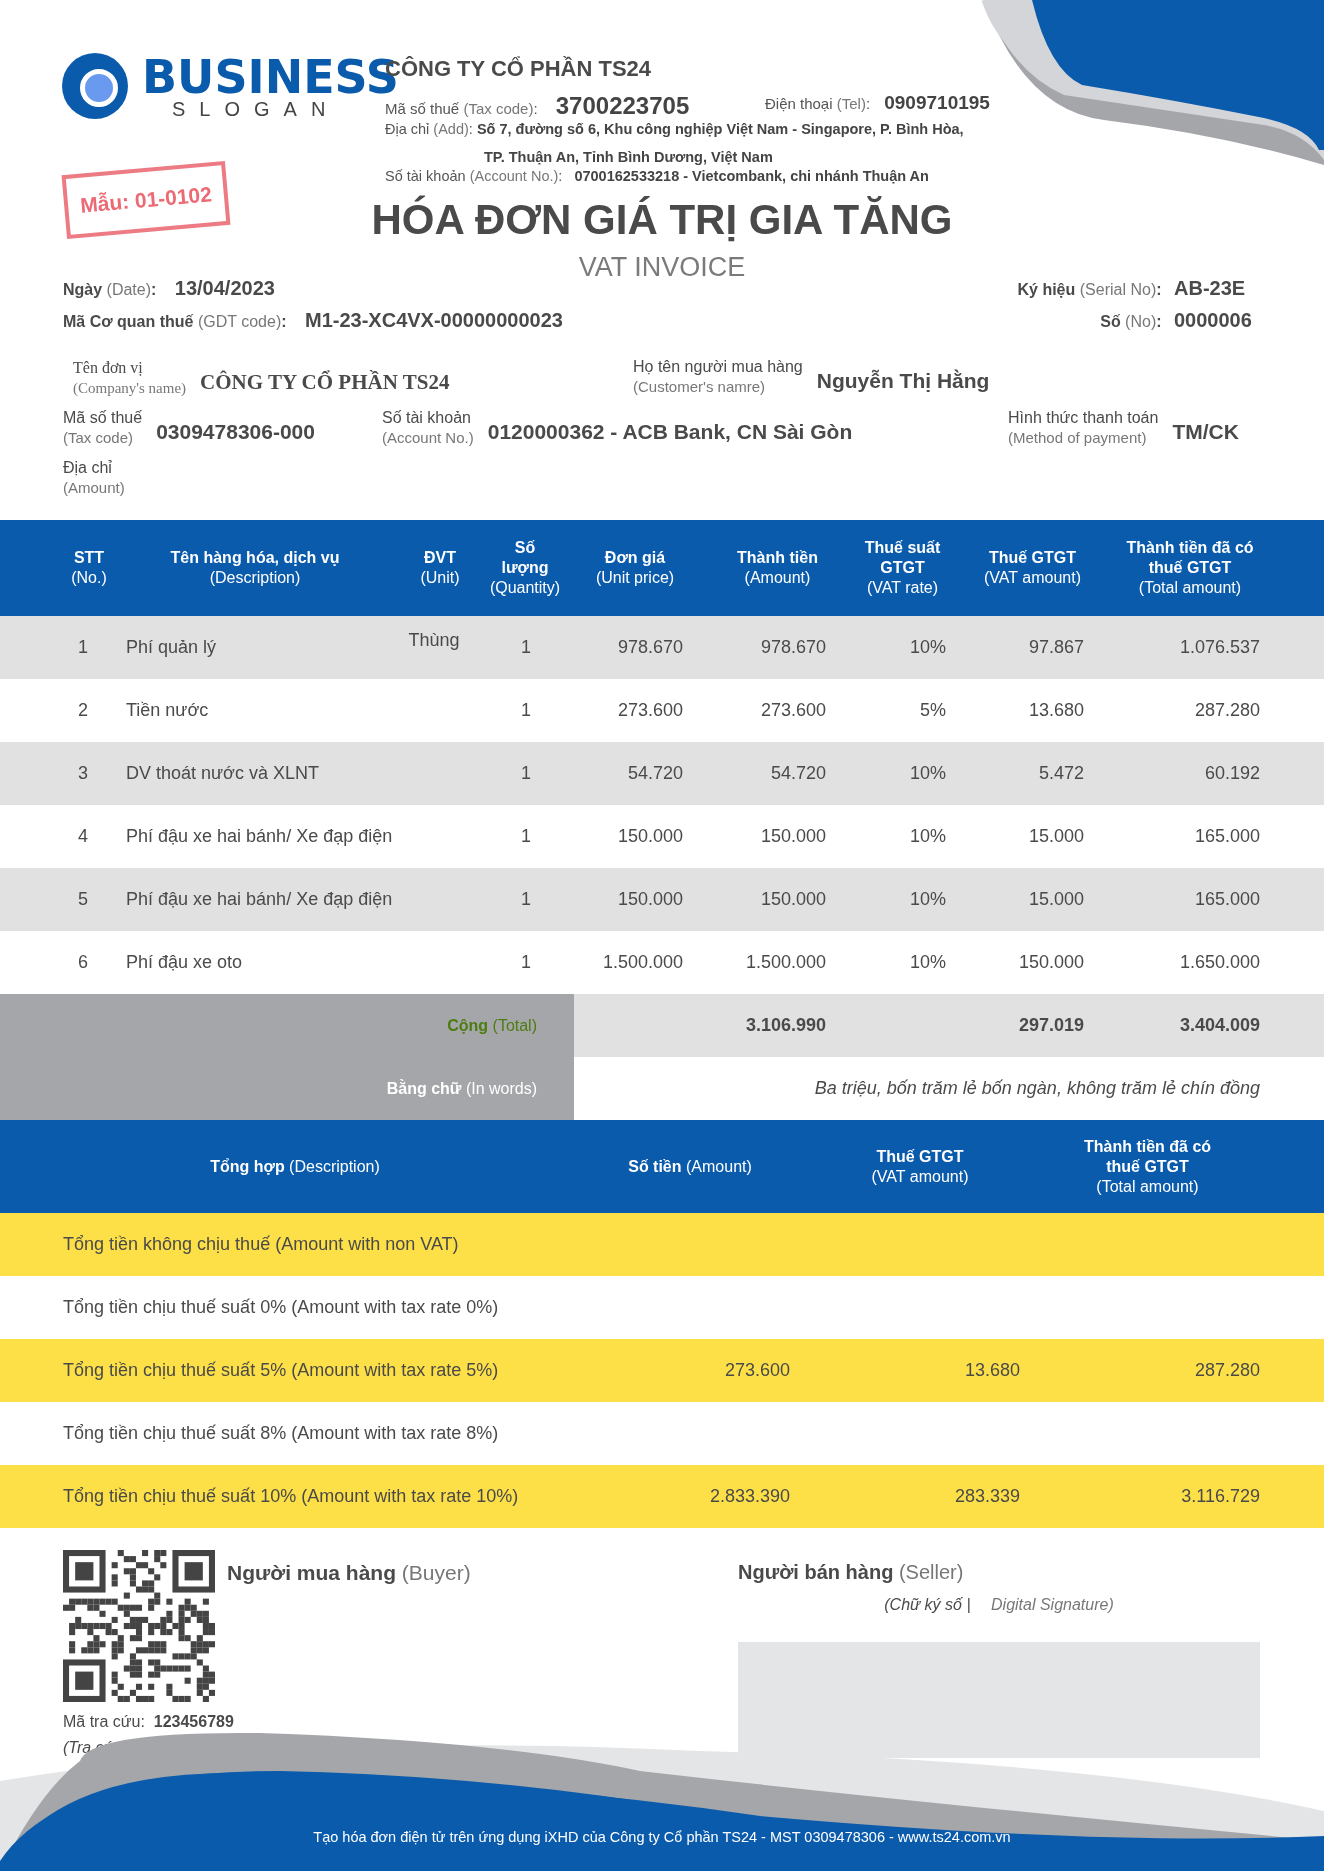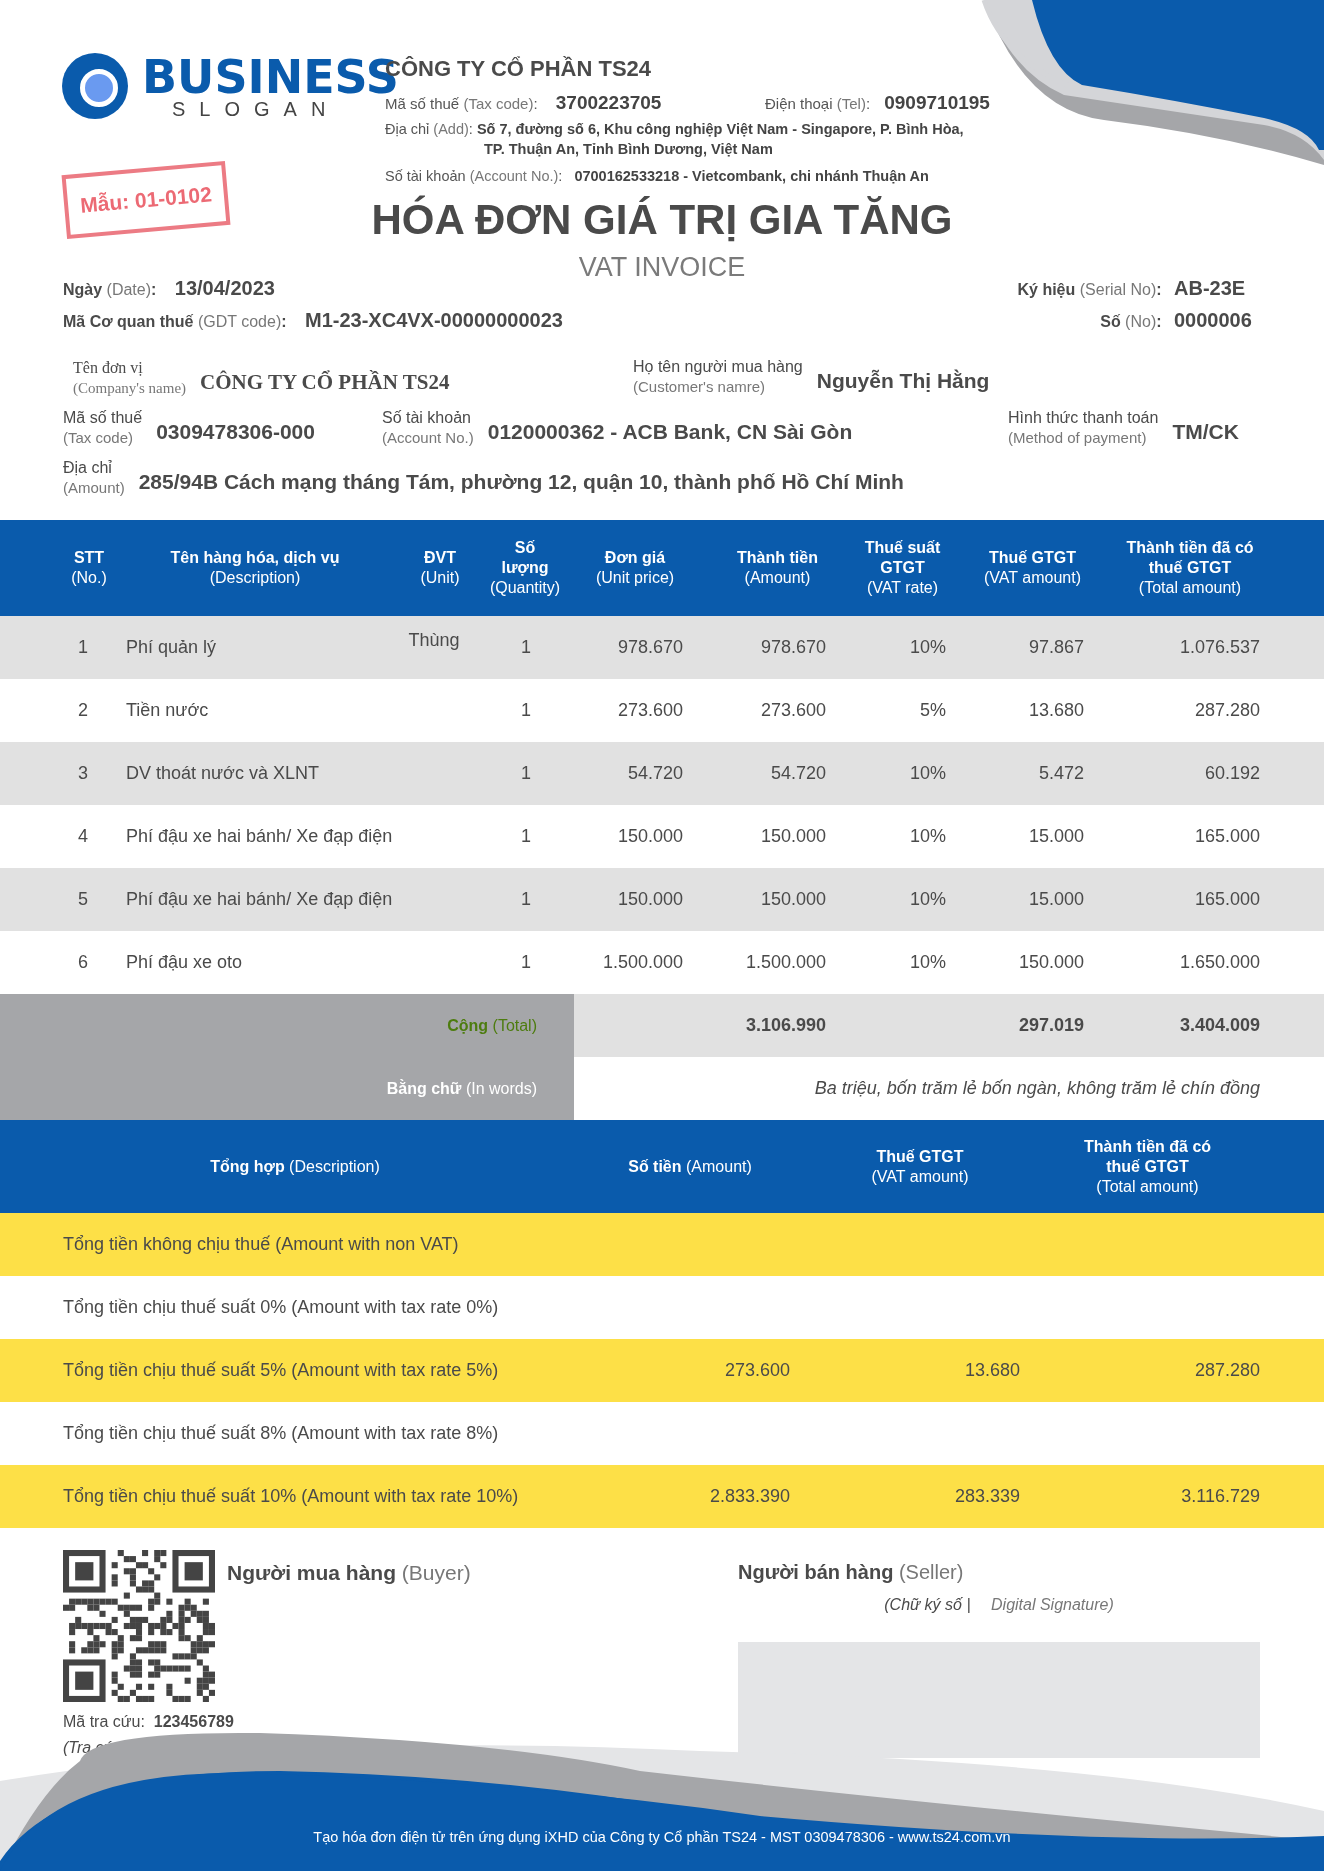--- a/index.html
+++ b/index.html
@@ -72,33 +72,33 @@
 <div class="abs logo">
   <div class="logo-circle"></div>
   <div class="logo-name">BUSINESS</div>
   <div class="logo-slogan">SLOGAN</div>
 </div>
 
 <div class="abs co-name">CÔNG TY CỔ PHẦN TS24</div>
 <div class="abs co-line" style="left:385px; top:92px;">
   <span class="lbl">Mã số thuế</span>
   <span class="lbl-en">(Tax code)</span>:
-  <b style="font-size:19px; margin-left:14px;">3700223705</b>
+  <b style="font-size:24px; margin-left:14px;">3700223705</b>
 </div>
 <div class="abs co-line" style="left:765px; top:92px;">
   <span class="lbl">Điện thoại</span>
   <span class="lbl-en">(Tel)</span>:
   <b style="font-size:19px; margin-left:10px;">0909710195</b>
 </div>
 <div class="abs co-line" style="left:385px; top:121px; font-size:14.5px;">
   <span class="lbl">Địa chỉ</span>
   <span class="lbl-en">(Add)</span>:
   <b>Số 7, đường số 6, Khu công nghiệp Việt Nam - Singapore, P. Bình Hòa,</b>
 </div>
-<div class="abs co-line" style="left:484px; top:141px; font-size:14.5px;">
+<div class="abs co-line" style="left:484px; top:149px; font-size:14.5px;">
   <b>TP. Thuận An, Tỉnh Bình Dương, Việt Nam</b>
 </div>
 <div class="abs co-line" style="left:385px; top:168px; font-size:14.5px;">
   <span class="lbl">Số tài khoản</span>
   <span class="lbl-en">(Account No.)</span>:
   <b style="margin-left:8px;">0700162533218 - Vietcombank, chi nhánh Thuận An</b>
 </div>
 
 <div class="abs stamp">Mẫu: 01-0102</div>
 
@@ -141,21 +141,20 @@
 <div class="abs field" style="left:382px; top:408px;">
   <div class="lblbox"><span>Số tài khoản</span><span class="en">(Account No.)</span></div>
   <div class="fval">0120000362 - ACB Bank, CN Sài Gòn</div>
 </div>
 <div class="abs field" style="left:1008px; top:408px;">
   <div class="lblbox"><span>Hình thức thanh toán</span><span class="en">(Method of payment)</span></div>
   <div class="fval">TM/CK</div>
 </div>
 <div class="abs field" style="left:63px; top:458px;">
   <div class="lblbox"><span>Địa chỉ</span><span class="en">(Amount)</span></div>
-  <div class="fval">285/94B Cách mạng tháng Tám, phường 12, quận 10, thành phố Hồ Chí Minh</div>
 </div>
 
 <div class="tbl" style="top:520px;">
   <div class="thead">
     <div class="th" style="left:56px; width:66px;">
         <b>STT</b>
         <span>(No.)</span>
       </div>
     <div class="th" style="left:140px; width:230px;">
         <b>Tên hàng hóa, dịch vụ</b>

